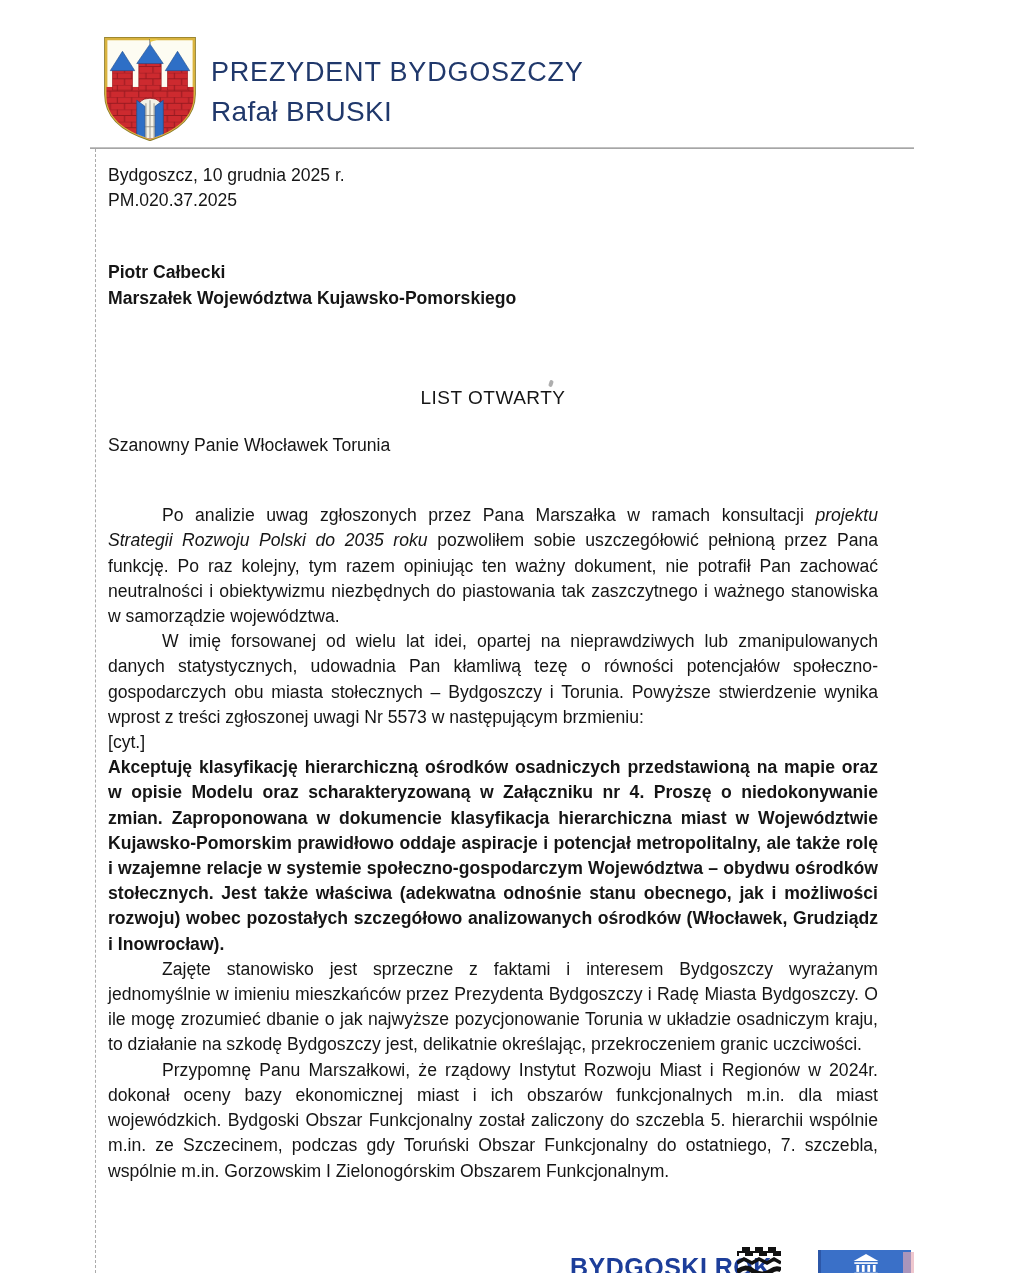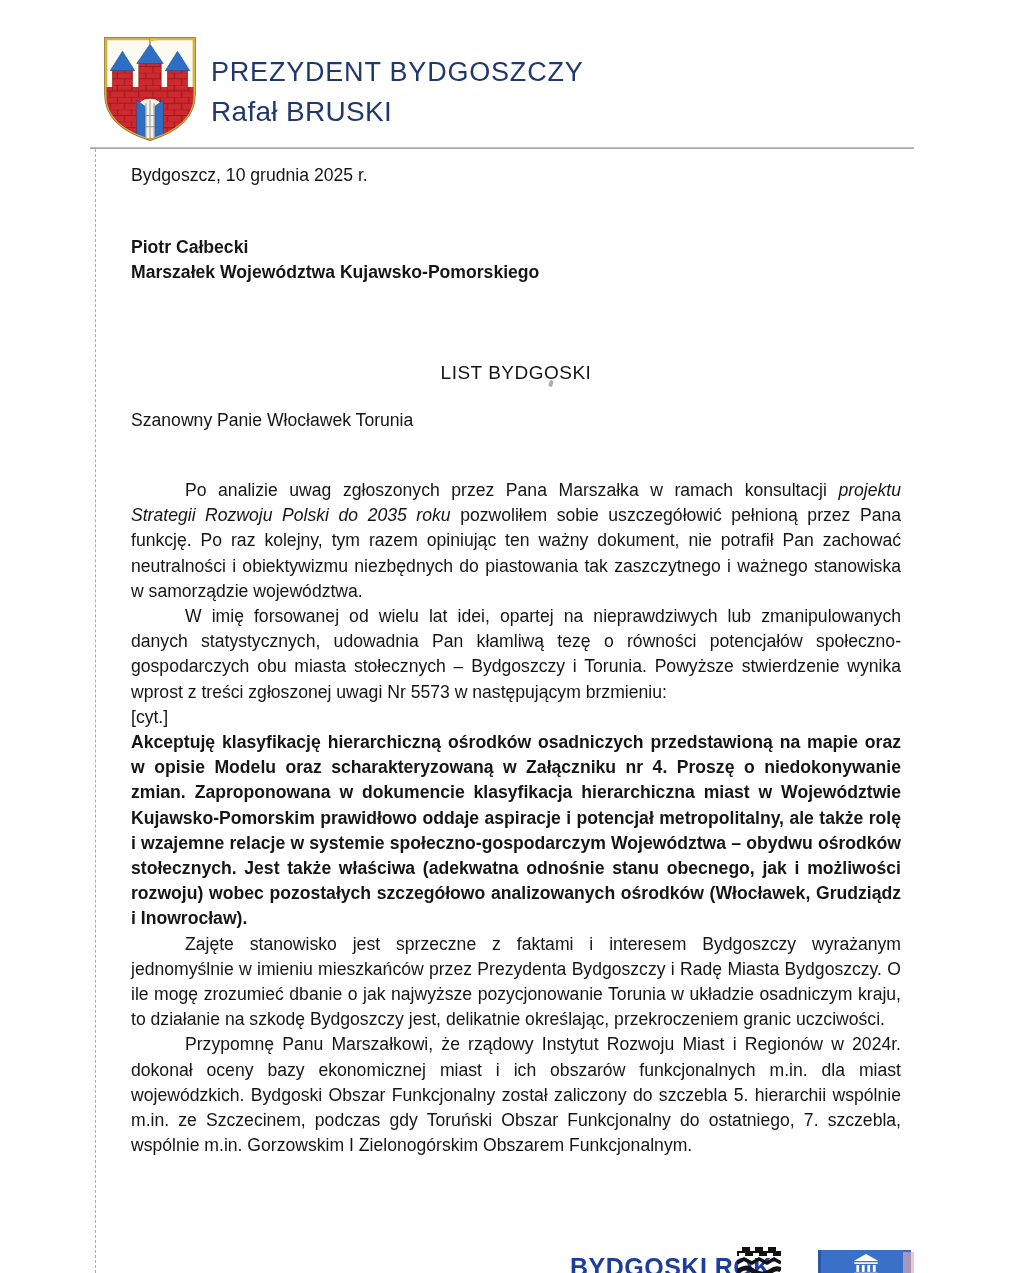--- a/index.html
+++ b/index.html
@@ -14,21 +14,21 @@
   .holder{font-size:28px;margin-top:8px;letter-spacing:.3px;}
   
   .scan-hline{position:absolute;left:90px;top:147px;width:824px;height:2px;
     background:linear-gradient(#c9c9c9,#8d8d8d);opacity:.9;}
   .scan-vline{position:absolute;left:95px;top:149px;height:1124px;width:0;
     border-left:1px dashed #8f8f8f;opacity:.75;}
   .speck{position:absolute;left:549px;top:380px;width:4px;height:7px;background:#9a9a9a;
     transform:rotate(18deg);border-radius:2px;opacity:.8;}
   .smudge{position:absolute;left:903px;top:1252px;width:11px;height:21px;background:#e7a9b3;opacity:.65;}
   
-  .content{position:absolute;left:131px;top:160px;width:770px;
+  .content{position:absolute;left:108px;top:160px;width:770px;
     font-size:17.6px;line-height:25.2px;text-align:justify;}
   .dateblock{margin-top:3px;text-align:left;}
   .recipient{margin-top:47px;font-weight:700;text-align:left;}
   .heading{margin-top:74px;text-align:center;font-size:19px;letter-spacing:.5px;}
   .greeting{margin-top:23px;text-align:left;}
   p.para{margin:0;}
   p.first{margin-top:45px;}
   .indent{text-indent:54px;}
   .bold{font-weight:700;}
   .it{font-style:italic;}
@@ -86,28 +86,29 @@
     </div>
   </div>
 
   <div class="scan-hline"></div>
   <div class="scan-vline"></div>
   <div class="speck"></div>
 
   <div class="content">
     <div class="dateblock">
       <div>Bydgoszcz, 10 grudnia 2025 r.</div>
+      <div>PM.020.37.2025</div>
     </div>
 
     <div class="recipient">
       <div>Piotr Całbecki</div>
       <div>Marszałek Województwa Kujawsko-Pomorskiego</div>
     </div>
 
-    <div class="heading">LIST BYDGOSKI</div>
+    <div class="heading">LIST OTWARTY</div>
     <div class="greeting">Szanowny Panie Włocławek Torunia</div>
 
     <p class="para first indent"><span>Po analizie uwag zgłoszonych przez Pana Marszałka w ramach konsultacji </span><span class="it">projektu Strategii Rozwoju Polski do 2035 roku</span><span> pozwoliłem sobie uszczegółowić pełnioną przez Pana funkcję. Po raz kolejny, tym razem opiniując ten ważny dokument, nie potrafił Pan zachować neutralności i obiektywizmu niezbędnych do piastowania tak zaszczytnego i ważnego stanowiska w samorządzie województwa.</span></p>
 
     <p class="para indent">W imię forsowanej od wielu lat idei, opartej na nieprawdziwych lub zmanipulowanych danych statystycznych, udowadnia Pan kłamliwą tezę o równości potencjałów społeczno-gospodarczych obu miasta stołecznych – Bydgoszczy i Torunia. Powyższe stwierdzenie wynika wprost z treści zgłoszonej uwagi Nr 5573 w następującym brzmieniu:</p>
 
     <p class="para">[cyt.]</p>
 
     <p class="para bold">Akceptuję klasyfikację hierarchiczną ośrodków osadniczych przedstawioną na mapie oraz w opisie Modelu oraz scharakteryzowaną w Załączniku nr 4. Proszę o niedokonywanie zmian. Zaproponowana w dokumencie klasyfikacja hierarchiczna miast w Województwie Kujawsko-Pomorskim prawidłowo oddaje aspiracje i potencjał metropolitalny, ale także rolę i wzajemne relacje w systemie społeczno-gospodarczym Województwa – obydwu ośrodków stołecznych. Jest także właściwa (adekwatna odnośnie stanu obecnego, jak i możliwości rozwoju) wobec pozostałych szczegółowo analizowanych ośrodków (Włocławek, Grudziądz i Inowrocław).</p>
 

